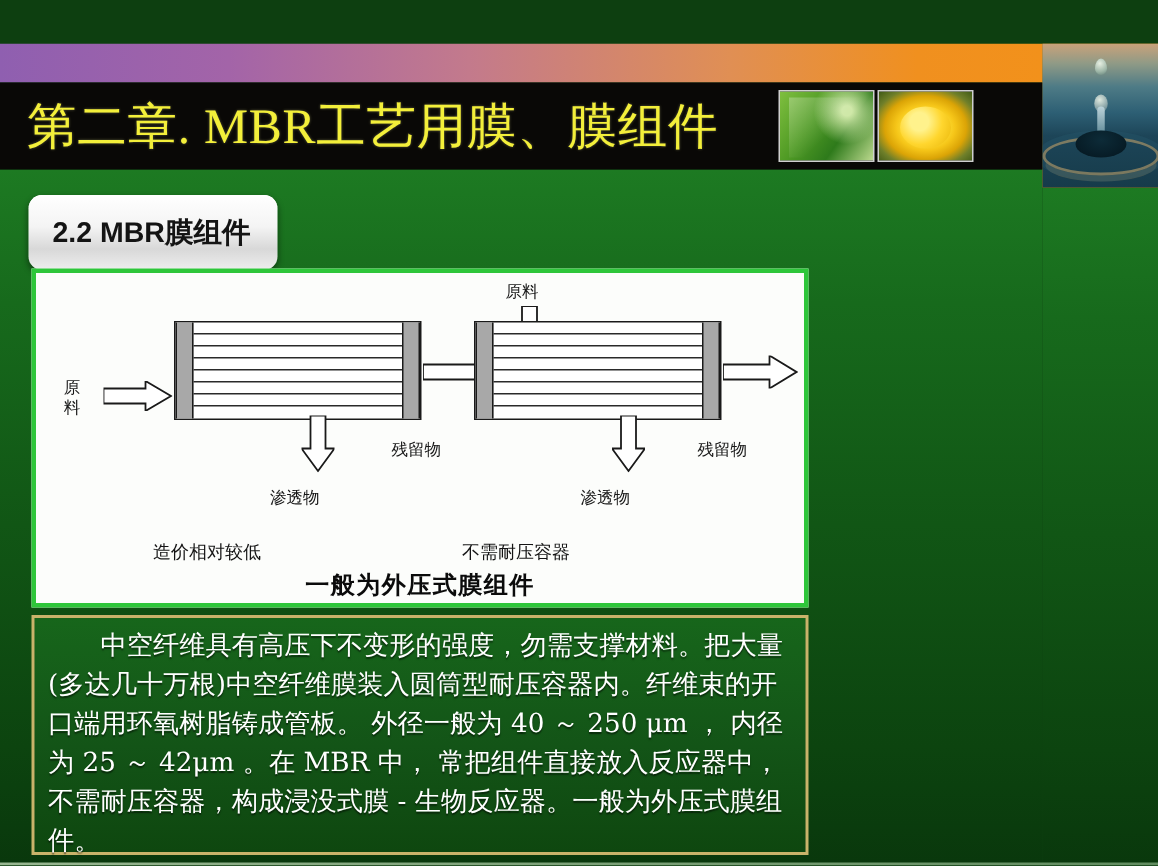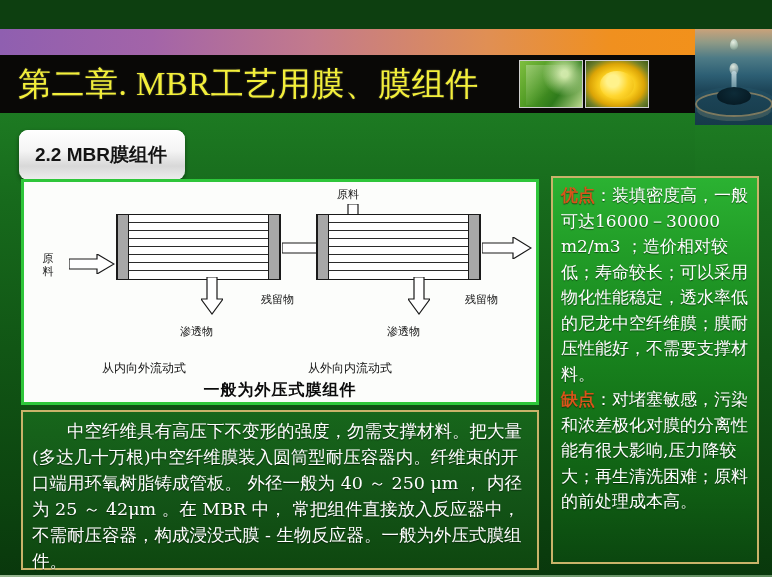--- a/index.html
+++ b/index.html
@@ -226,21 +226,21 @@
 
     <svg style="position:absolute;left:258px;top:55px;" width="58" height="22" viewBox="0 0 58 22">
       <polygon points="0,6 38,6 38,0 57,11 38,22 38,16 0,16" fill="#ffffff" stroke="#1a1a1a" stroke-width="1.2"></polygon>
     </svg>
     <div class="lbl" style="left:237px;top:110px;">残留物</div>
 
     <svg style="position:absolute;left:177px;top:95px;" width="22" height="38" viewBox="0 0 22 38">
       <polygon points="6,0 16,0 16,22 22,22 11,37 0,22 6,22" fill="#ffffff" stroke="#1a1a1a" stroke-width="1.2"></polygon>
     </svg>
     <div class="lbl" style="left:156px;top:142px;">渗透物</div>
-    <div class="flowname" style="left:78px;top:178px;">从内向外流动式</div>
+    <div class="flowname" style="left:78px;top:178px;">造价相对较低</div>
 
     <div class="lbl" style="left:313px;top:5px;">原料</div>
     <svg style="position:absolute;left:318px;top:22px;" width="22" height="34" viewBox="0 0 22 34">
       <polygon points="6,0 16,0 16,19 22,19 11,33 0,19 6,19" fill="#ffffff" stroke="#1a1a1a" stroke-width="1.2"></polygon>
     </svg>
 
     <div class="module" style="left:292px;top:32px;width:165px;height:66px;">
       <div class="cap" style="left:0;"></div>
       <div class="cap" style="right:0;"></div>
       <div class="fibers">
@@ -256,29 +256,25 @@
 
     <svg style="position:absolute;left:458px;top:55px;" width="50" height="22" viewBox="0 0 50 22">
       <polygon points="0,6 31,6 31,0 49,11 31,22 31,16 0,16" fill="#ffffff" stroke="#1a1a1a" stroke-width="1.2"></polygon>
     </svg>
     <div class="lbl" style="left:441px;top:110px;">残留物</div>
 
     <svg style="position:absolute;left:384px;top:95px;" width="22" height="38" viewBox="0 0 22 38">
       <polygon points="6,0 16,0 16,22 22,22 11,37 0,22 6,22" fill="#ffffff" stroke="#1a1a1a" stroke-width="1.2"></polygon>
     </svg>
     <div class="lbl" style="left:363px;top:142px;">渗透物</div>
-    <div class="flowname" style="left:284px;top:178px;">从外向内流动式</div>
+    <div class="flowname" style="left:284px;top:178px;">不需耐压容器</div>
 
     <div class="diag-caption" style="top:198px;">一般为外压式膜组件</div>
   </div>
 
   <div class="txtbox">
     <p>中空纤维具有高压下不变形的强度，勿需支撑材料。把大量(多达几十万根)中空纤维膜装入圆筒型耐压容器内。纤维束的开口端用环氧树脂铸成管板。 外径一般为 40 ～ 250 μm ， 内径为 25 ～ 42μm 。在 MBR 中， 常把组件直接放入反应器中，不需耐压容器，构成浸没式膜 - 生物反应器。一般为外压式膜组件。</p>
   </div>
 
-  <div class="sidebox">
-    <p><span class="kw">优点</span><span>：装填密度高，一般可达16000－30000 m2/m3 ；造价相对较低；寿命较长；可以采用物化性能稳定，透水率低的尼龙中空纤维膜；膜耐压性能好，不需要支撑材料。</span></p>
-    <p><span class="kw">缺点</span><span>：对堵塞敏感，污染和浓差极化对膜的分离性能有很大影响,压力降较大；再生清洗困难；原料的前处理成本高。</span></p>
-  </div>
 
   <div class="footline"></div>
   <div class="footshadow"></div>
 </div>
 
 </body></html>

